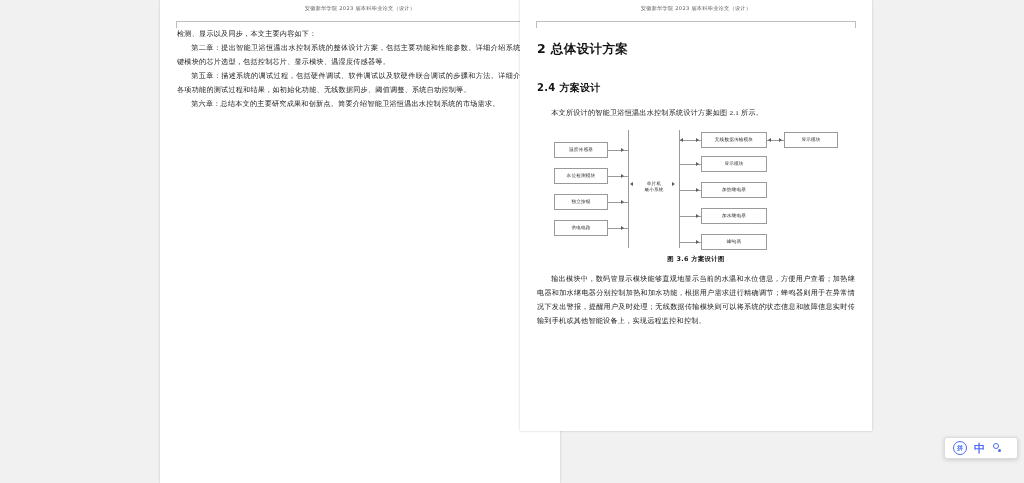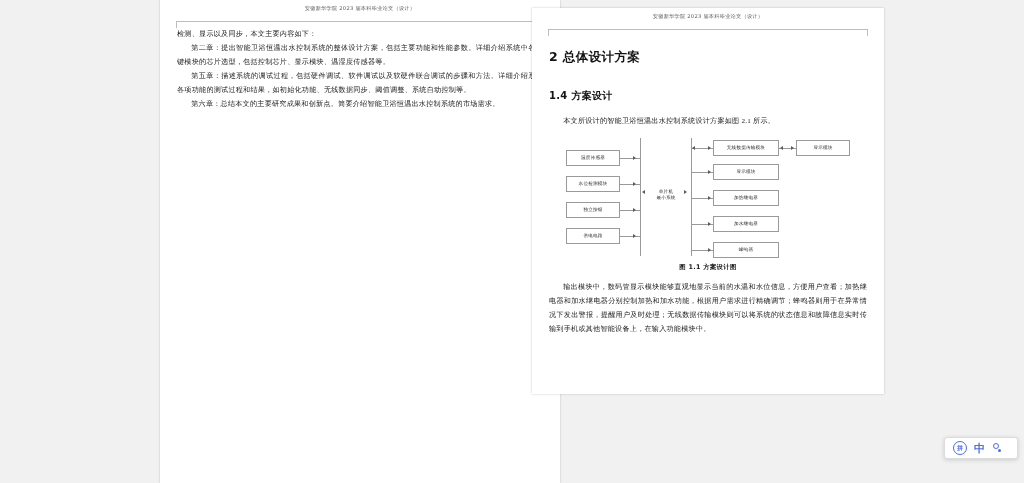--- a/index.html
+++ b/index.html
@@ -11,21 +11,21 @@
   }
   .viewport{position:relative;width:1024px;height:483px;background:#f1f1f1;}
 
   
   .page{
     position:absolute;top:0;background:#ffffff;
     box-shadow:0 0 2px rgba(0,0,0,.22);
     overflow:hidden;
   }
   #page-left {left:160px; width:400px; height:483px;}
-  #page-right{left:532px; width:352px; height:386px;margin-top:8px;}
+  #page-right{left:520px; width:352px; height:431px;}
 
   
   .pg-header{
     position:absolute;left:0;right:0;top:0;height:24px;
     display:flex;align-items:flex-start;justify-content:center;
     padding-top:5px;box-sizing:border-box;
   }
   .pg-header .ht{
     font-size:5.2px;color:#5d5d5d;letter-spacing:.25px;
     white-space:nowrap;
@@ -162,21 +162,21 @@
     <div class="pg-header">
       <span class="ht">安徽新华学院 2023 届本科毕业论文（设计）</span>
     </div>
     <div class="hdr-rule"></div>
 
     <div class="body">
 
       <div class="sp-12"></div>
       <h2 class="h-1">2 总体设计方案</h2>
       <div class="sp-20"></div>
-      <h3 class="h-2">1.4 方案设计</h3>
+      <h3 class="h-2">2.4 方案设计</h3>
       <div class="sp-10"></div>
       <p class="para">本文所设计的智能卫浴恒温出水控制系统设计方案如图 2.1 所示。</p>
       <div class="sp-10"></div>
 
       <div class="figure">
         <div class="diagram">
 
           <div class="dbox" style="left:8px;top:12px;width:54px;height:16px;">温度传感器</div>
           <div class="dbox" style="left:8px;top:38px;width:54px;height:16px;">水位检测模块</div>
           <div class="dbox" style="left:8px;top:64px;width:54px;height:16px;">独立按键</div>
@@ -219,25 +219,25 @@
           <div class="arrow-r" style="left:150px;top:57.8px;"></div>
           <div class="arrow-r" style="left:150px;top:83.8px;"></div>
           <div class="arrow-r" style="left:150px;top:109.8px;"></div>
 
           <div class="dbox" style="left:238px;top:2px;width:54px;height:16px;">显示模块</div>
           <div class="hline" style="left:221px;top:10px;width:17px;"></div>
           <div class="arrow-l" style="left:222px;top:7.8px;"></div>
           <div class="arrow-r" style="left:233px;top:7.8px;"></div>
         </div>
 
-        <div class="fig-cap">图 1.1 方案设计图</div>
+        <div class="fig-cap">图 3.6 方案设计图</div>
       </div>
 
       <div class="sp-8"></div>
-      <p class="para">输出模块中，数码管显示模块能够直观地显示当前的水温和水位信息，方便用户查看；加热继电器和加水继电器分别控制加热和加水功能，根据用户需求进行精确调节；蜂鸣器则用于在异常情况下发出警报，提醒用户及时处理；无线数据传输模块则可以将系统的状态信息和故障信息实时传输到手机或其他智能设备上，在输入功能模块中。</p>
+      <p class="para">输出模块中，数码管显示模块能够直观地显示当前的水温和水位信息，方便用户查看；加热继电器和加水继电器分别控制加热和加水功能，根据用户需求进行精确调节；蜂鸣器则用于在异常情况下发出警报，提醒用户及时处理；无线数据传输模块则可以将系统的状态信息和故障信息实时传输到手机或其他智能设备上，实现远程监控和控制。</p>
       <div class="sp-14"></div>
     </div>
   </div>
 
   <div class="ime">
     <span class="ime-logo">拼</span>
     <span class="ime-mode">中</span>
     <span class="ime-gear">
       <i class="g1"></i>
         <i class="g2"></i>

